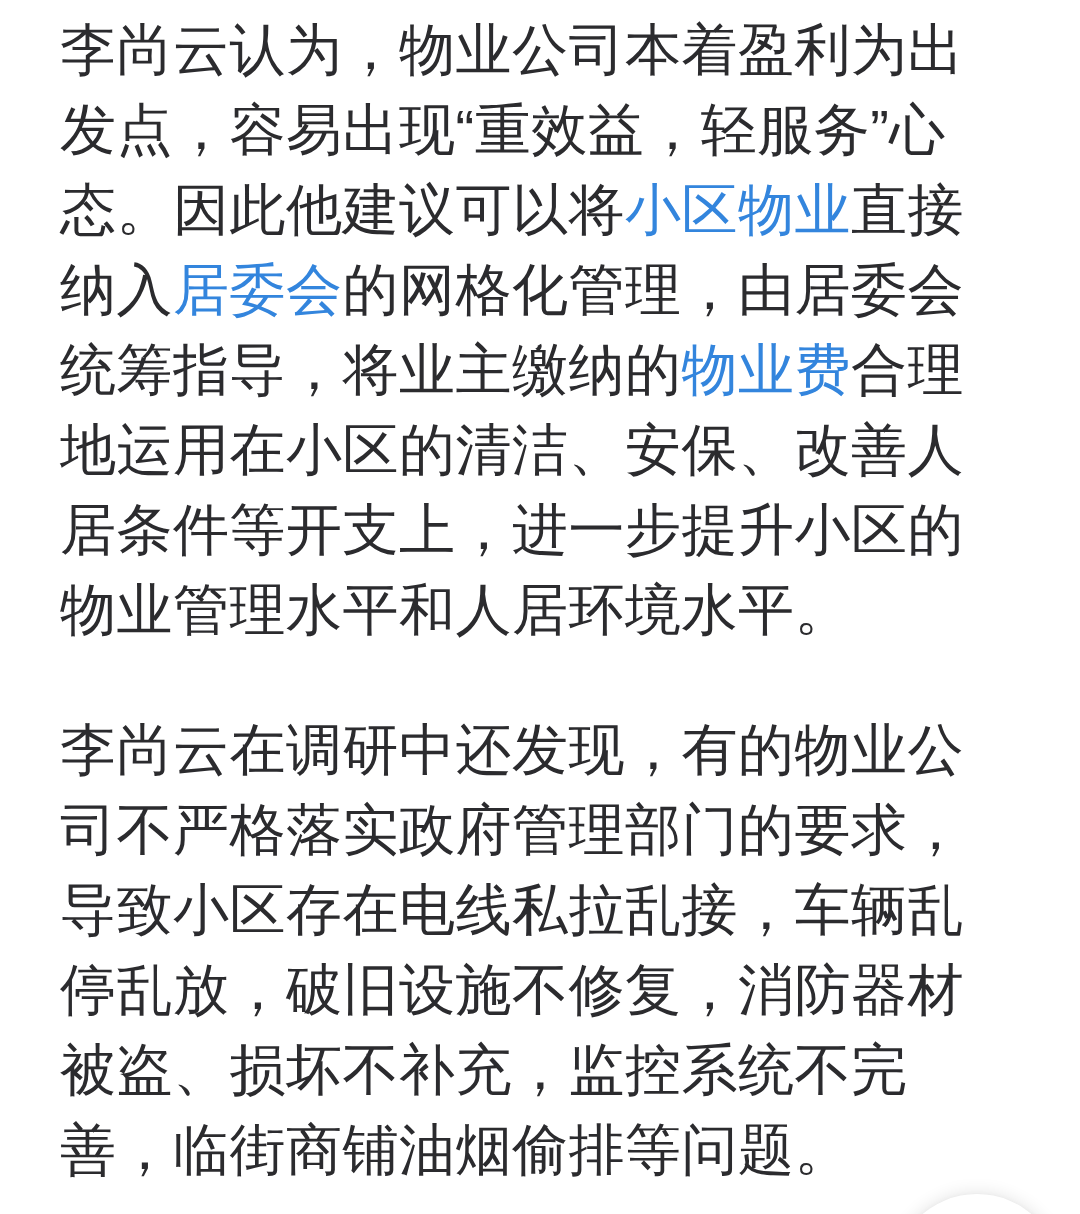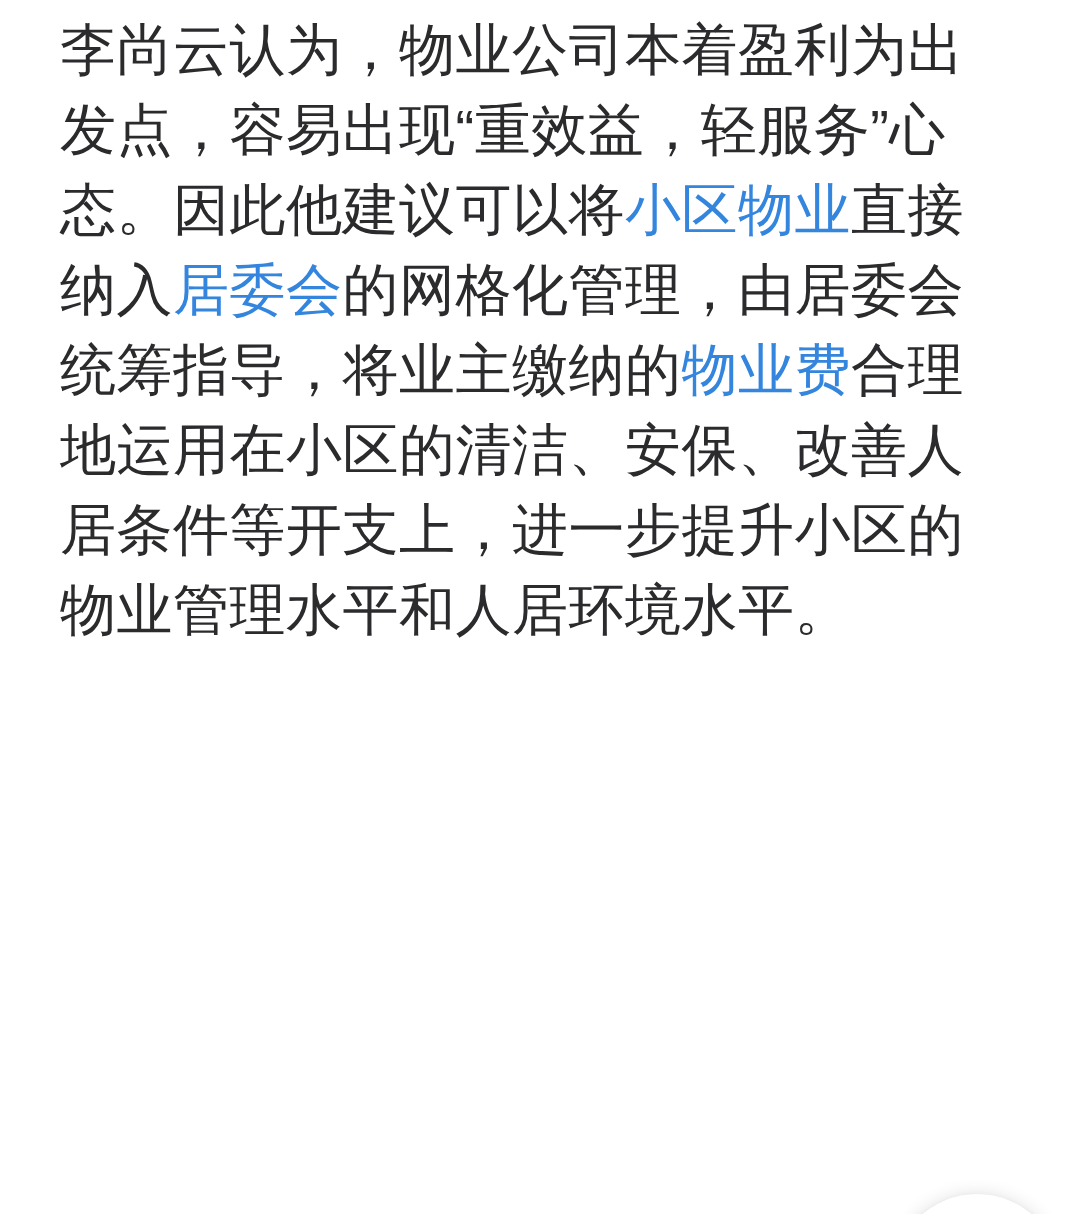--- a/index.html
+++ b/index.html
@@ -45,14 +45,15 @@
     background: #ffffff;
     box-shadow: 0 0 18px rgba(0, 0, 0, 0.12), 0 2px 6px rgba(0, 0, 0, 0.06);
   }
 </style>
 </head>
 <body>
 
 <div class="article">
 
   <p class="para"><span>李尚云认为，物业公司本着盈利为出发点，容易出现“重效益，轻服务”心态。因此他建议可以将</span><a class="lnk" href="#">小区物业</a><span>直接纳入</span><a class="lnk" href="#">居委会</a><span>的网格化管理，由居委会统筹指导，将业主缴纳的</span><a class="lnk" href="#">物业费</a><span>合理地运用在小区的清洁、安保、改善人居条件等开支上，进一步提升小区的物业管理水平和人居环境水平。</span></p>
+    <p class="para"><span>李尚云在调研中还发现，有的物业公司不严格落实政府管理部门的要求，导致小区存在电线私拉乱接，车辆乱停乱放，破旧设施不修复，消防器材被盗、损坏不补充，监控系统不完善，临街商铺油烟偷排等问题。</span></p>
     <div class="fab"></div>
 </div>
 
 </body></html>

